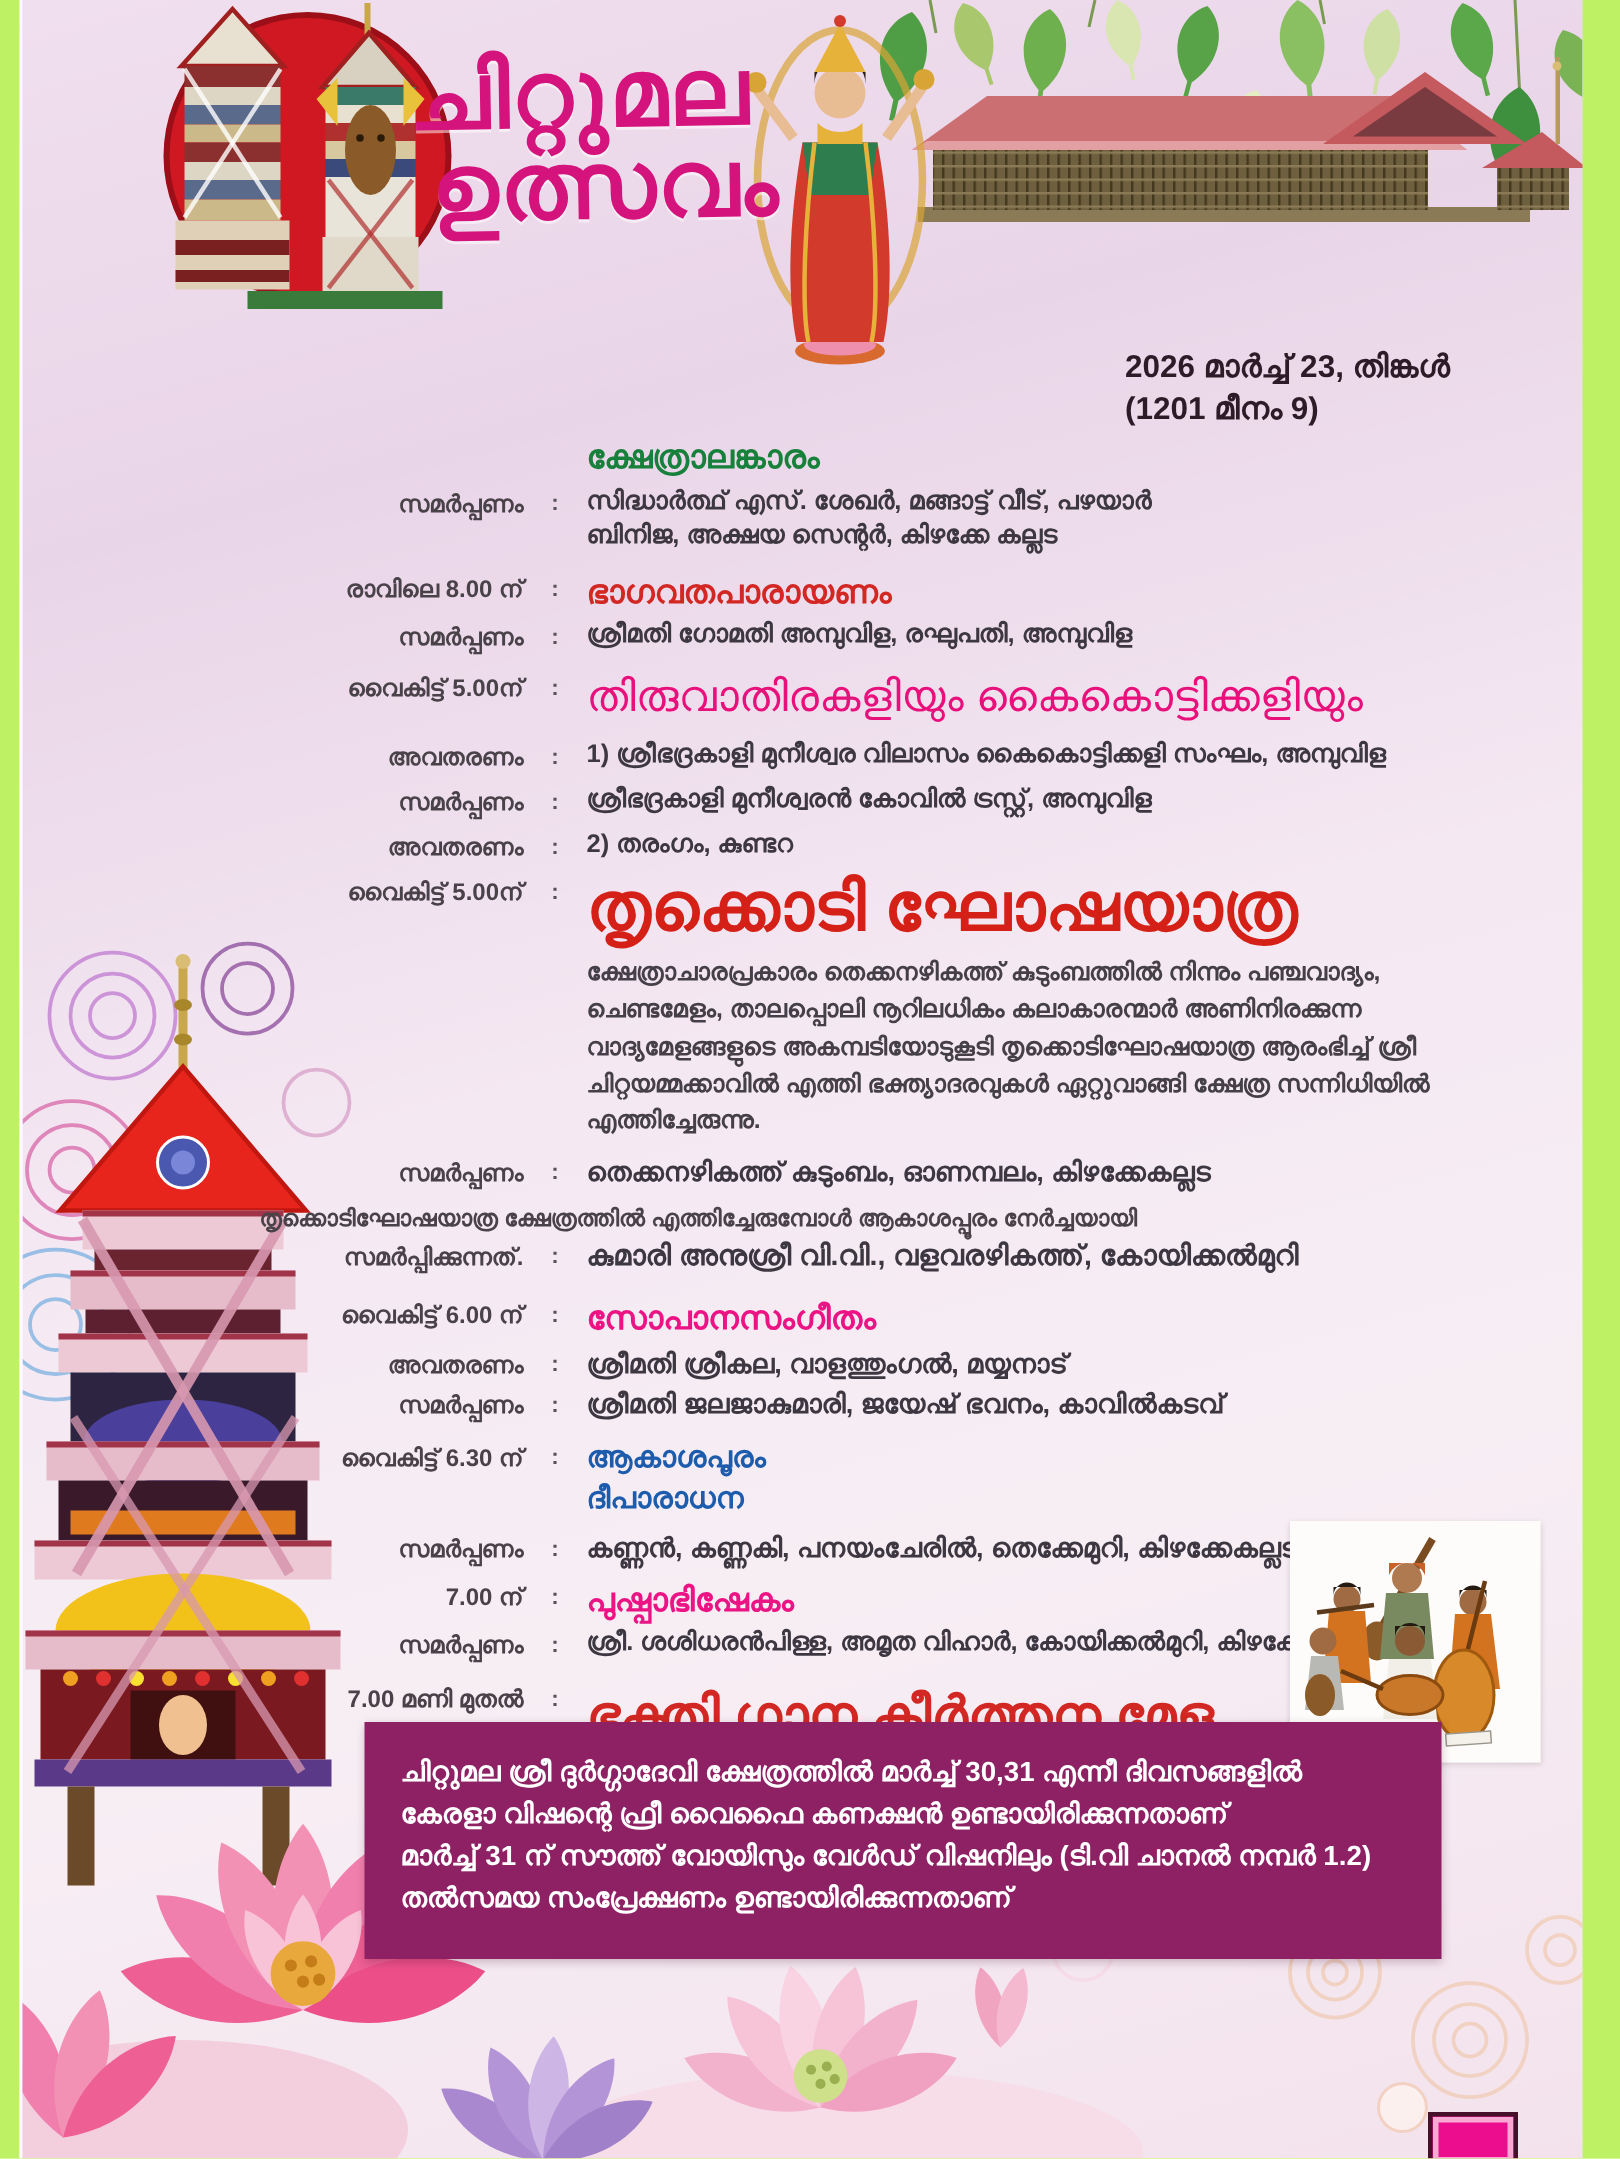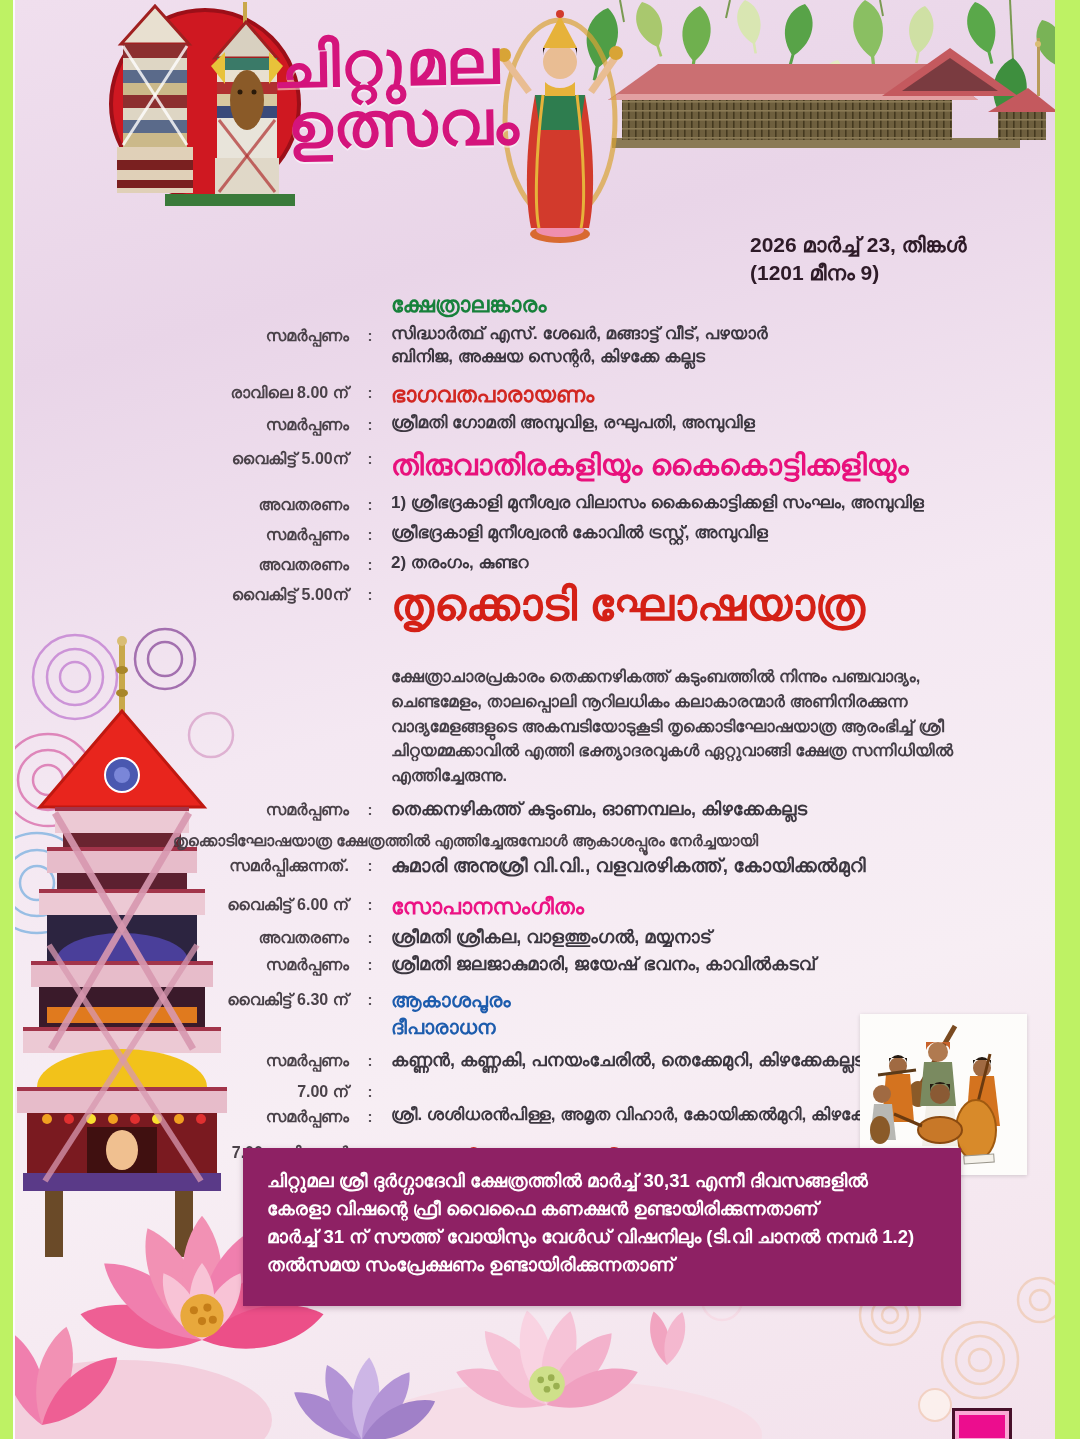--- a/index.html
+++ b/index.html
@@ -28,24 +28,24 @@
   
   .schedule{position:absolute;left:72px;top:290px;width:905px;display:flex;
             flex-direction:column;gap:3px;z-index:3;}
   .row{display:flex;align-items:flex-start;}
   .col-time{width:262px;text-align:right;font-size:16px;color:#4a4249;font-weight:600;padding-top:4px;}
   .col-sep{width:42px;text-align:center;font-size:15px;color:#5a525a;font-weight:600;padding-top:4px;}
   .col-content{flex:1;font-size:17px;color:#3c3740;font-weight:600;line-height:1.35;}
   .body .col-content{font-weight:600;}
   .body-bold .col-content{font-weight:700;font-size:18px;}
   .body-bold-lg .col-content{font-weight:700;font-size:19px;}
-  .para .col-content{max-width:575px;font-size:16.5px;line-height:1.5;color:#453f47;margin-top:28px;}
+  .para .col-content{max-width:575px;font-size:16.5px;line-height:1.5;color:#453f47;}
   .head-green .col-content{color:#17813b;font-size:22px;font-weight:800;}
   .head-red-sm .col-content{color:#d22722;font-size:22px;font-weight:800;}
-  .head-pink-lg .col-content{color:#e8117c;font-size:29px;font-weight:700;}
+  .head-pink-lg .col-content{color:#e8117c;font-size:29px;font-weight:400;}
   .head-red-xl .col-content{color:#d42016;font-size:45px;font-weight:800;line-height:1;padding-bottom:6px;}
   .head-pink .col-content{color:#ec1384;font-size:22px;font-weight:800;}
   .head-blue .col-content{color:#1d5cad;font-size:20px;font-weight:800;line-height:1.35;}
   .head-red-lg .col-content{color:#d22722;font-size:35px;font-weight:800;padding-bottom:4px;}
   .wide{padding-left:86px;font-size:15.5px;color:#4a4249;font-weight:600;}
   .mt4{margin-top:4px}.mt6{margin-top:6px}.mt8{margin-top:8px}.mt10{margin-top:10px}
   
   .notice{position:absolute;left:228px;top:1148px;width:718px;min-height:158px;z-index:5;
           background:#8e2164;color:#ffffff;box-sizing:border-box;padding:19px 24px;
           font-size:18.5px;font-weight:700;line-height:1.52;box-shadow:0 2px 6px rgba(60,10,40,.25);}
@@ -296,20 +296,23 @@
         <div class="row body-bold mt4">
           <div class="col-time">സമർപ്പണം</div>
           <div class="col-sep">:</div>
           <div class="col-content">
             <div>കണ്ണൻ, കണ്ണകി, പനയംചേരിൽ, തെക്കേമുറി, കിഴക്കേകല്ലട</div>
           </div>
         </div>
         <div class="row head-pink mt4">
           <div class="col-time">7.00 ന്</div>
           <div class="col-sep">:</div>
+          <div class="col-content">
+            <div>പുഷ്പാഭിഷേകം</div>
+          </div>
         </div>
         <div class="row body">
           <div class="col-time">സമർപ്പണം</div>
           <div class="col-sep">:</div>
           <div class="col-content">
             <div>ശ്രീ. ശശിധരൻപിള്ള, അമൃത വിഹാർ, കോയിക്കൽമുറി, കിഴക്കേകല്ലട</div>
           </div>
         </div>
         <div class="row head-red-lg mt10">
           <div class="col-time">7.00 മണി മുതൽ</div>

